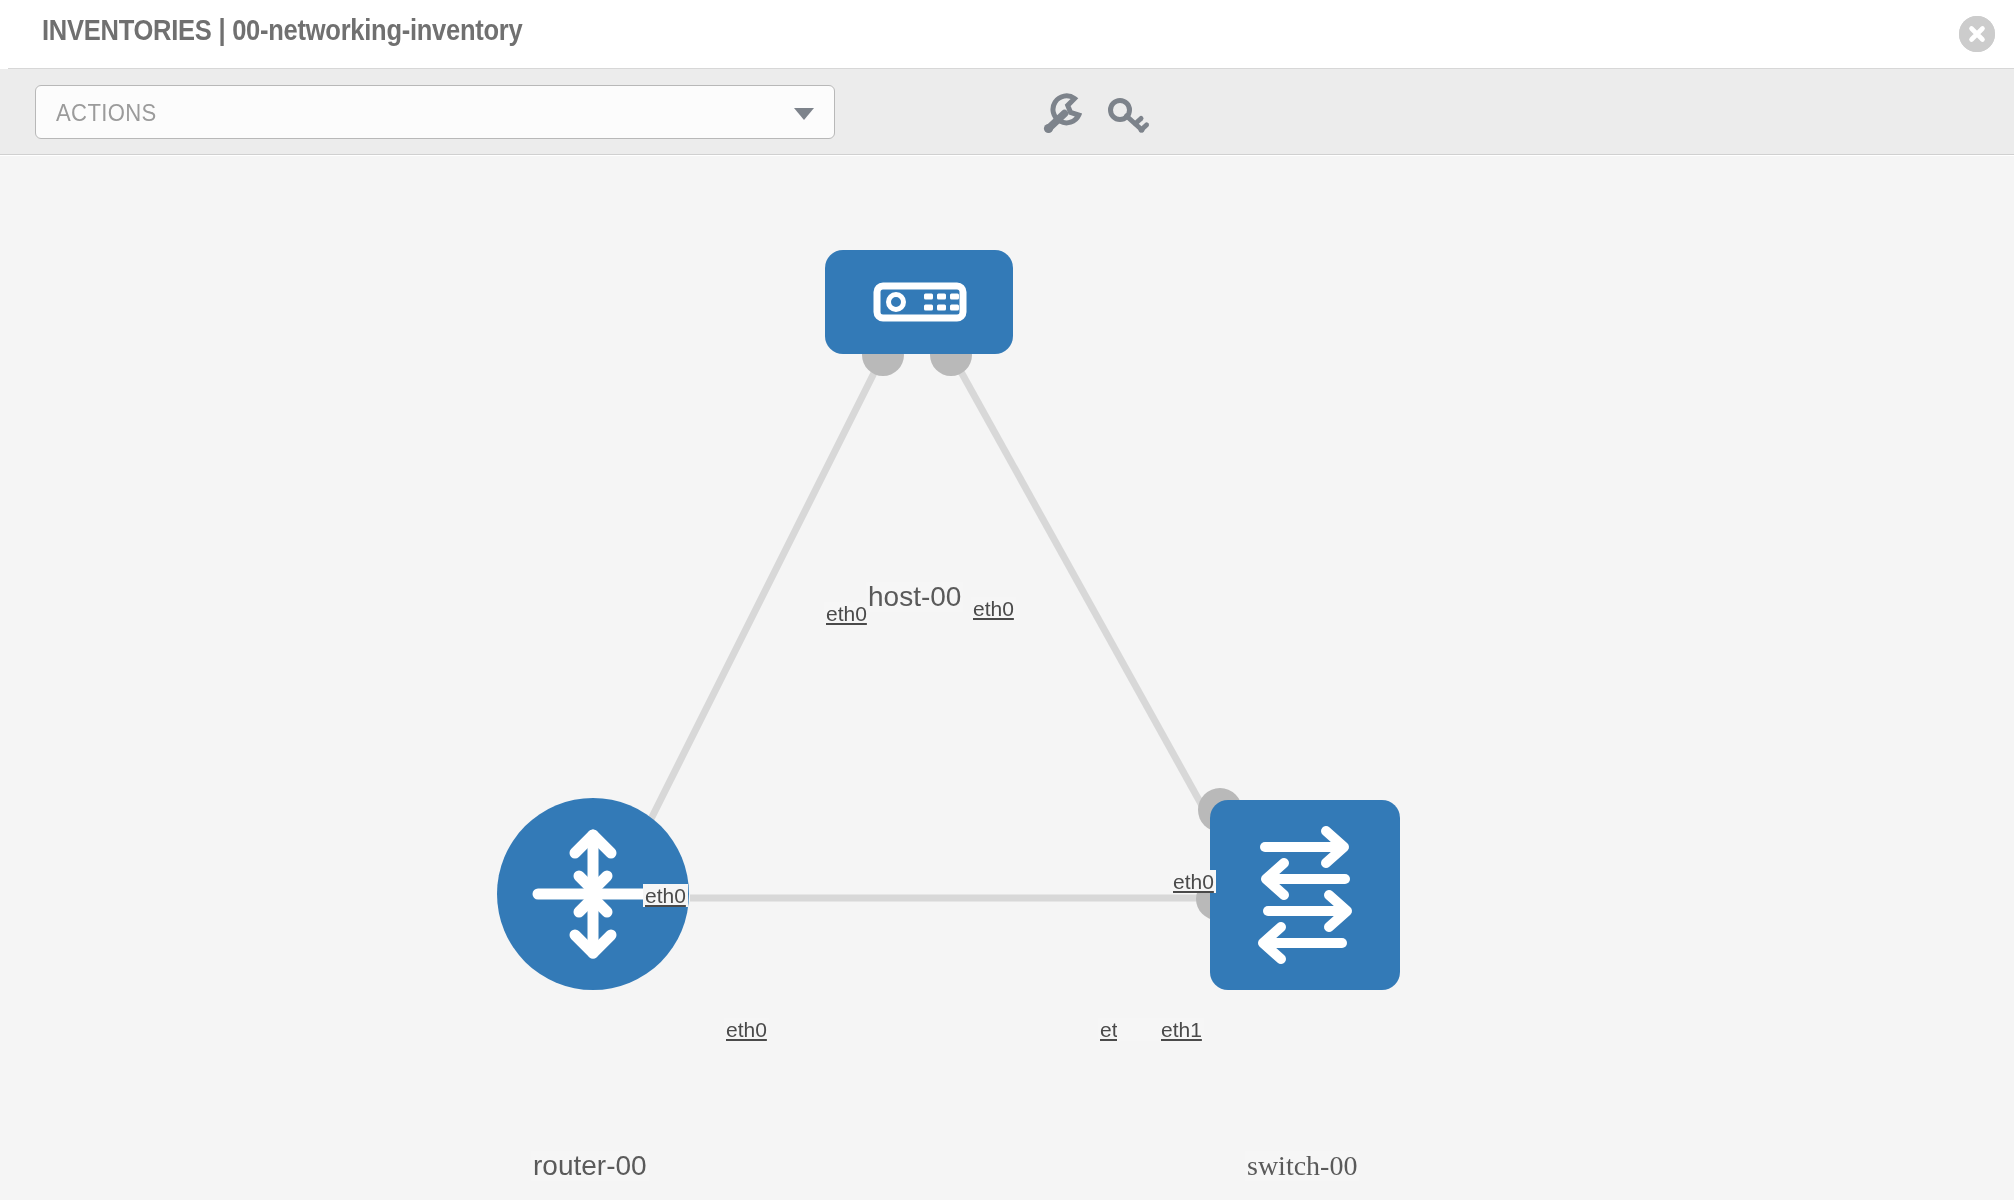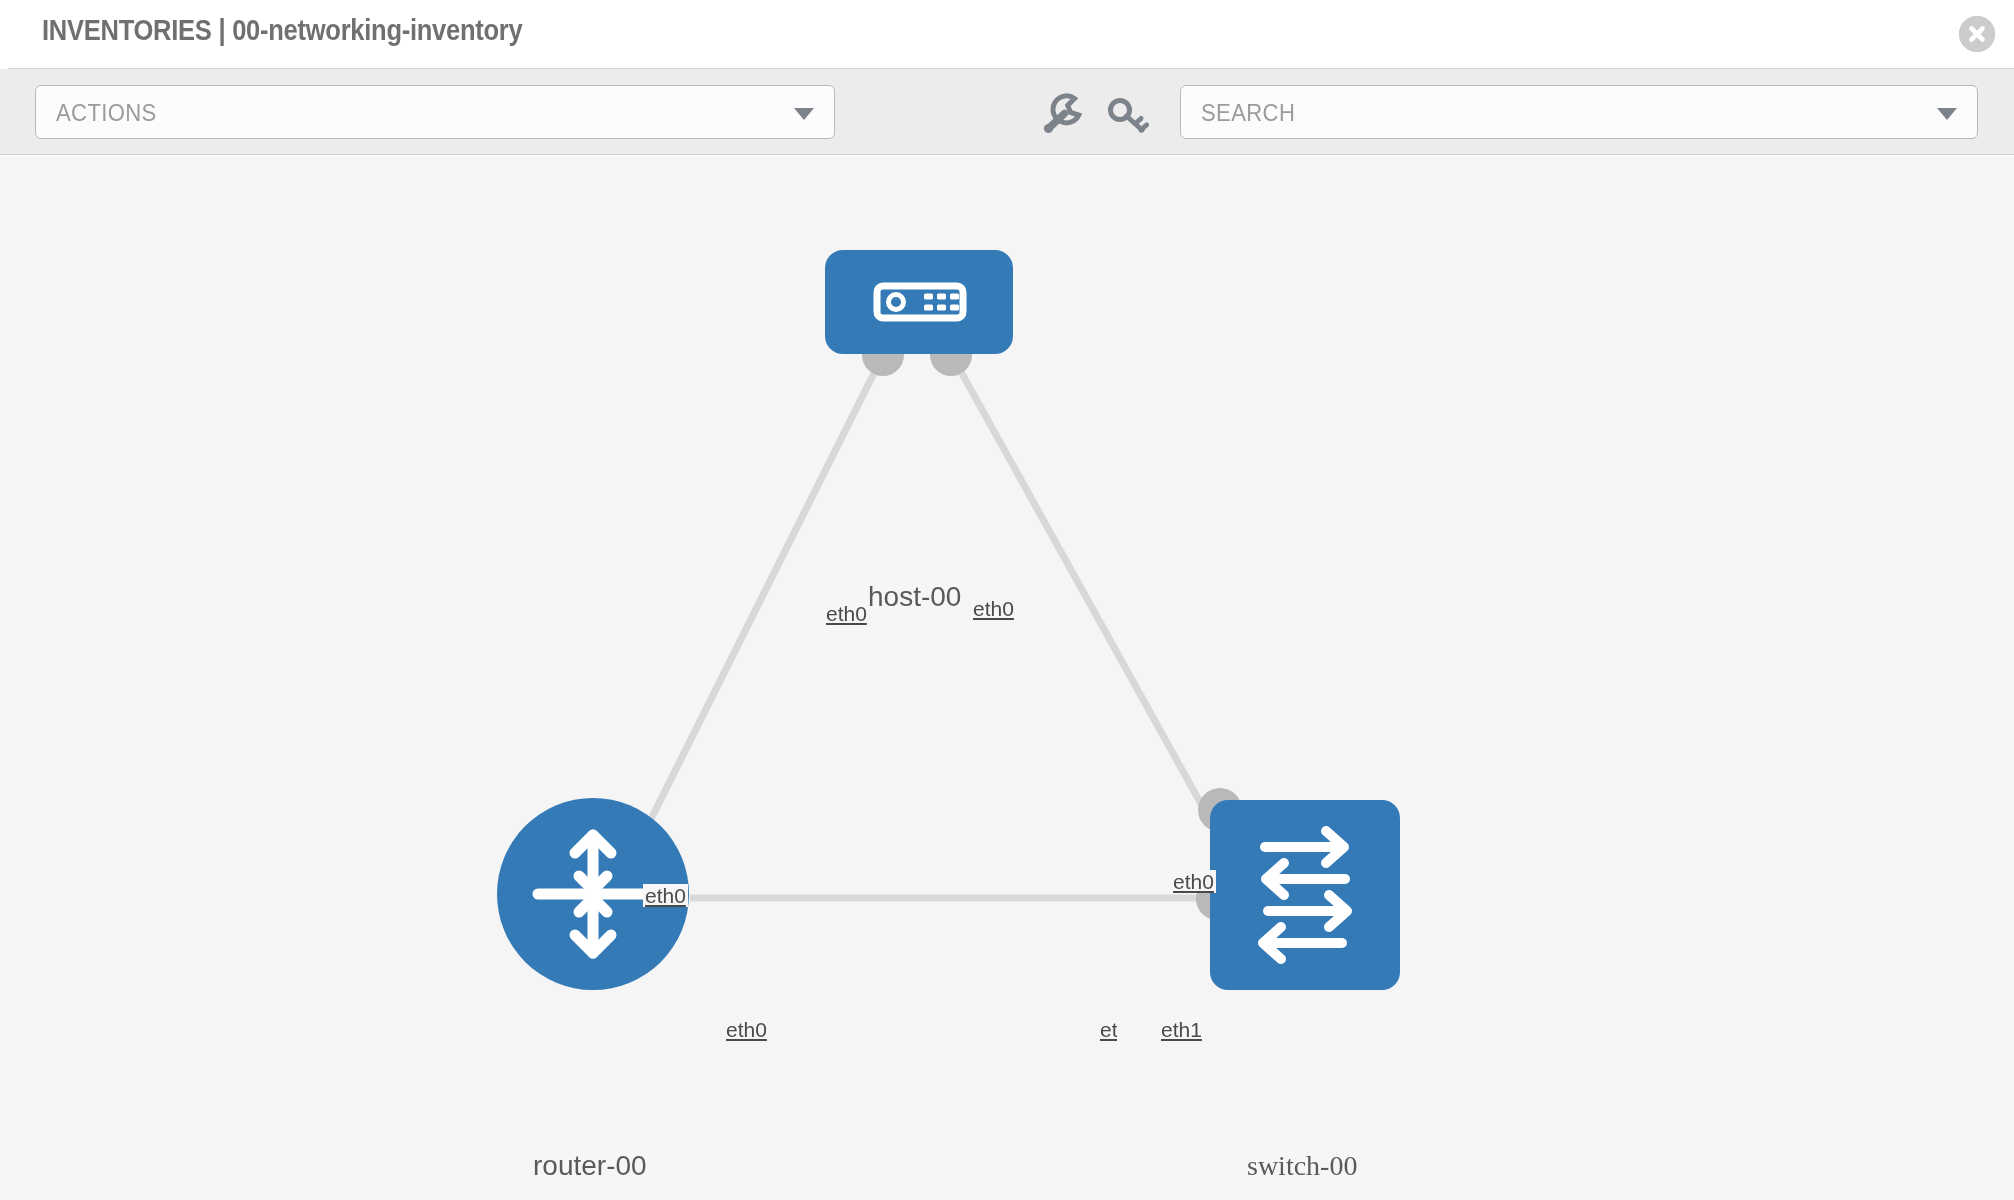--- a/index.html
+++ b/index.html
@@ -151,24 +151,20 @@
 
     <div class="tool-icon" id="key-btn">
       <svg width="46" height="44" viewBox="0 0 46 44">
         <circle cx="15" cy="17" r="9.5" fill="none" stroke="#7d838b" stroke-width="5"></circle>
         <path d="M21.5 23 L37 37" stroke="#7d838b" stroke-width="5" stroke-linecap="round"></path>
         <path d="M30.5 30.5 L36 25.5" stroke="#7d838b" stroke-width="5" stroke-linecap="round"></path>
         <path d="M36 37 L41.5 32" stroke="#7d838b" stroke-width="5" stroke-linecap="round"></path>
       </svg>
     </div>
 
-    <div class="search-select">
-      <span class="sel-label">SEARCH</span>
-      <span class="caret"></span>
-    </div>
   </div>
 
   <div class="canvas">
 
     <svg class="topology-svg" width="2014" height="1044">
       <g stroke="#d8d8d8" stroke-width="7" fill="none">
         <line x1="880" y1="205" x2="610" y2="745"></line>
         <line x1="955" y1="205" x2="1255" y2="745"></line>
         <line x1="690" y1="742" x2="1215" y2="742"></line>
       </g>

